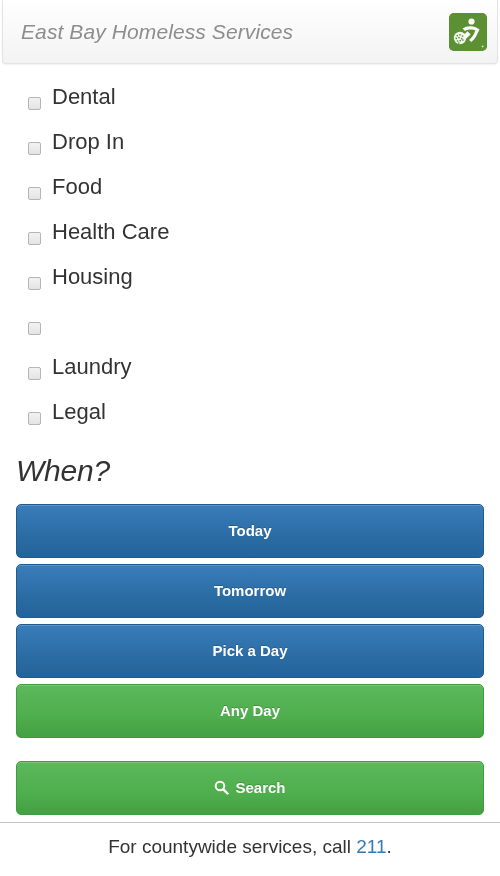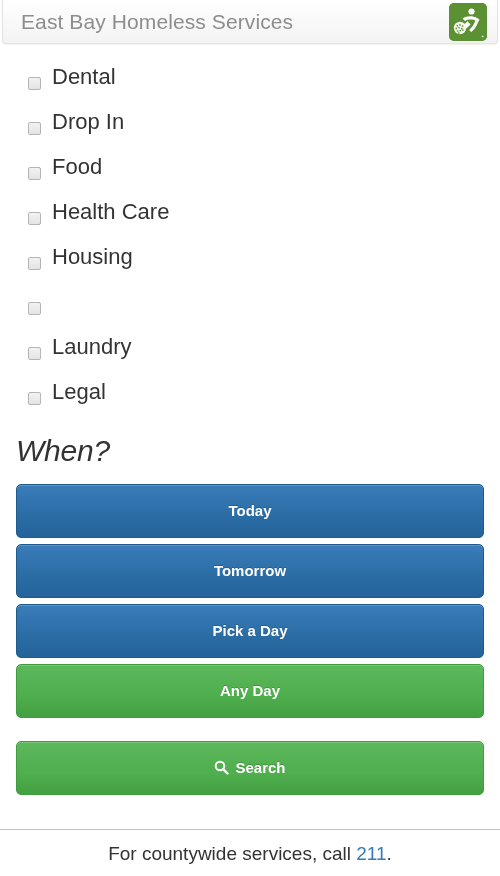--- a/index.html
+++ b/index.html
@@ -12,32 +12,33 @@
     height: 876px;
     background: #ffffff;
     font-family: "Liberation Sans", sans-serif;
     -webkit-font-smoothing: antialiased;
     overflow: hidden;
   }
 
   
   .navbar {
     position: relative;
-    height: 44px;
+    height: 64px;
     margin: 0 2px 0 2px;
     background: #f8f8f8;
     background-image: linear-gradient(to bottom, #ffffff 0%, #f3f3f3 100%);
     border: 1px solid #e3e3e3;
     border-top: none;
     border-radius: 0 0 4px 4px;
     box-shadow: 0 1px 2px rgba(0,0,0,0.06);
     display: flex;
     align-items: center;
     justify-content: space-between;
     padding: 0 10px 0 18px;
+    font-style: italic;
   }
   .navbar-title {
     font-size: 21px;
     color: #8d8d8d;
     font-weight: 400;
     letter-spacing: 0.1px;
     white-space: nowrap;
   }
   .brand-logo {
     width: 38px;
@@ -138,21 +139,21 @@
 
   
   .footer {
     position: absolute;
     left: 0;
     right: 0;
     bottom: 0;
     border-top: 1px solid #c3c3c3;
     padding-top: 13px;
     text-align: center;
-    height: 47px;
+    height: 54px;
   }
   .footer-text {
     font-size: 19px;
     color: #333333;
     line-height: 22px;
   }
   .footer-link {
     color: #337ab7;
     text-decoration: none;
     cursor: pointer;

